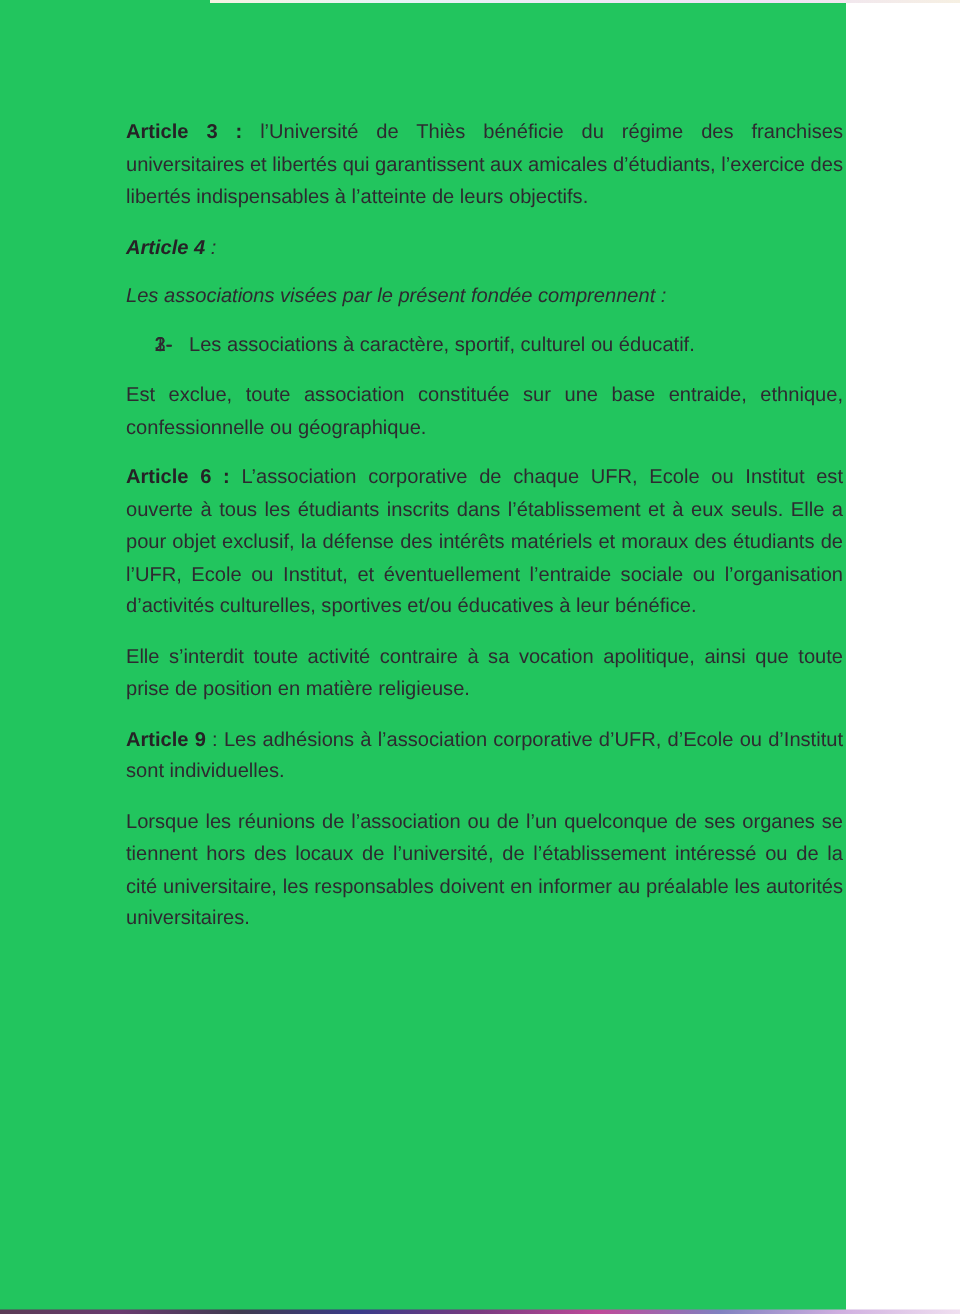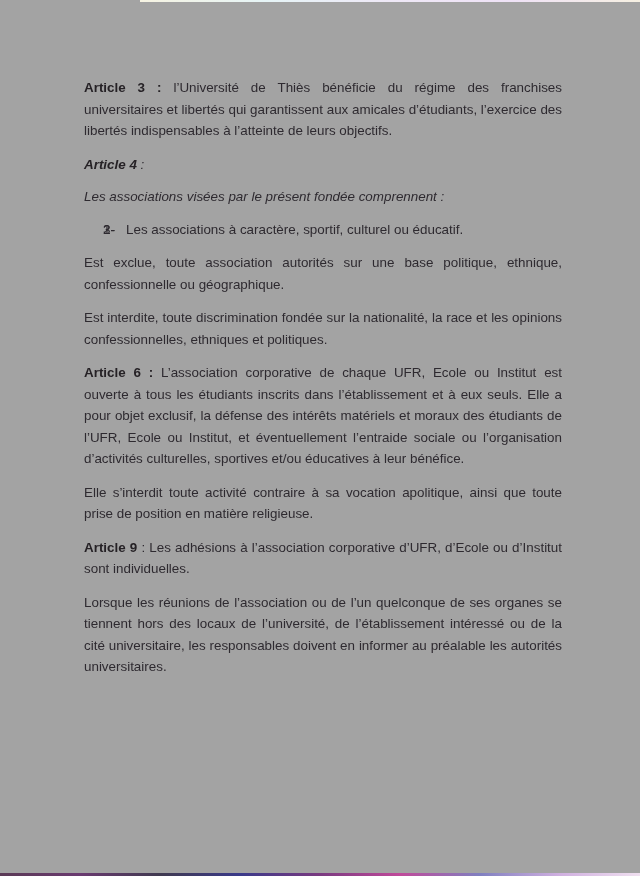--- a/index.html
+++ b/index.html
@@ -11,22 +11,22 @@
       width: 640px;
       height: 876px;
       position: relative;
       overflow: hidden;
       font-family: "Liberation Sans", "DejaVu Sans", sans-serif;
       color: #2e2a30;
     }
     .page {
       position: absolute;
       left: 0; top: 0;
-      width: 640px; height: 876px;
-      background: #a3a3a3;
+      width: 564px; height: 876px;
+      background: #22c55e;
     }
     .topband {
       position: absolute;
       left: 140px; top: 0;
       width: 500px; height: 2px;
       background: linear-gradient(90deg, #f6f3e2, #e6f4f6, #eee8f6, #efe2f6, #f6f0e2);
     }
     .bottomband {
       position: absolute;
       left: 0; bottom: 0;
@@ -79,24 +79,23 @@
     <p class="gap-small"><span class="lbl">Article 4</span><span> :</span></p>
 
     <p class="gap-small">Les associations visées par le présent fondée comprennent :</p>
 
     <ol class="items">
       <li><span class="num">1-</span></li>
       <li><span class="num">2-</span></li>
       <li><span class="num">3-</span><span>Les associations à caractère, sportif, culturel ou éducatif.</span></li>
     </ol>
 
-    <p>Est exclue, toute association autorités sur une base politique, ethnique, confessionnelle ou géographique.</p>
+    <p>Est exclue, toute association constituée sur une base entraide, ethnique, confessionnelle ou géographique.</p>
 
 
-    <p>Est interdite, toute discrimination fondée sur la nationalité, la race et les opinions confessionnelles, ethniques et politiques.</p>
 
     <p><span class="lbl">Article 6 :</span><span> L’association corporative de chaque UFR, Ecole ou Institut est ouverte à tous les étudiants inscrits dans l’établissement et à eux seuls. Elle a pour objet exclusif, la défense des intérêts matériels et moraux des étudiants de l’UFR, Ecole ou Institut, et éventuellement l’entraide sociale ou l’organisation d’activités culturelles, sportives et/ou éducatives à leur bénéfice.</span></p>
 
     <p>Elle s’interdit toute activité contraire à sa vocation apolitique, ainsi que toute prise de position en matière religieuse.</p>
 
     <p><span class="lbl">Article 9</span><span> : Les adhésions à l’association corporative d’UFR, d’Ecole ou d’Institut sont individuelles.</span></p>
 
     <p>Lorsque les réunions de l’association ou de l’un quelconque de ses organes se tiennent hors des locaux de l’université, de l’établissement intéressé ou de la cité universitaire, les responsables doivent en informer au préalable les autorités universitaires.</p>
 
   </div>

